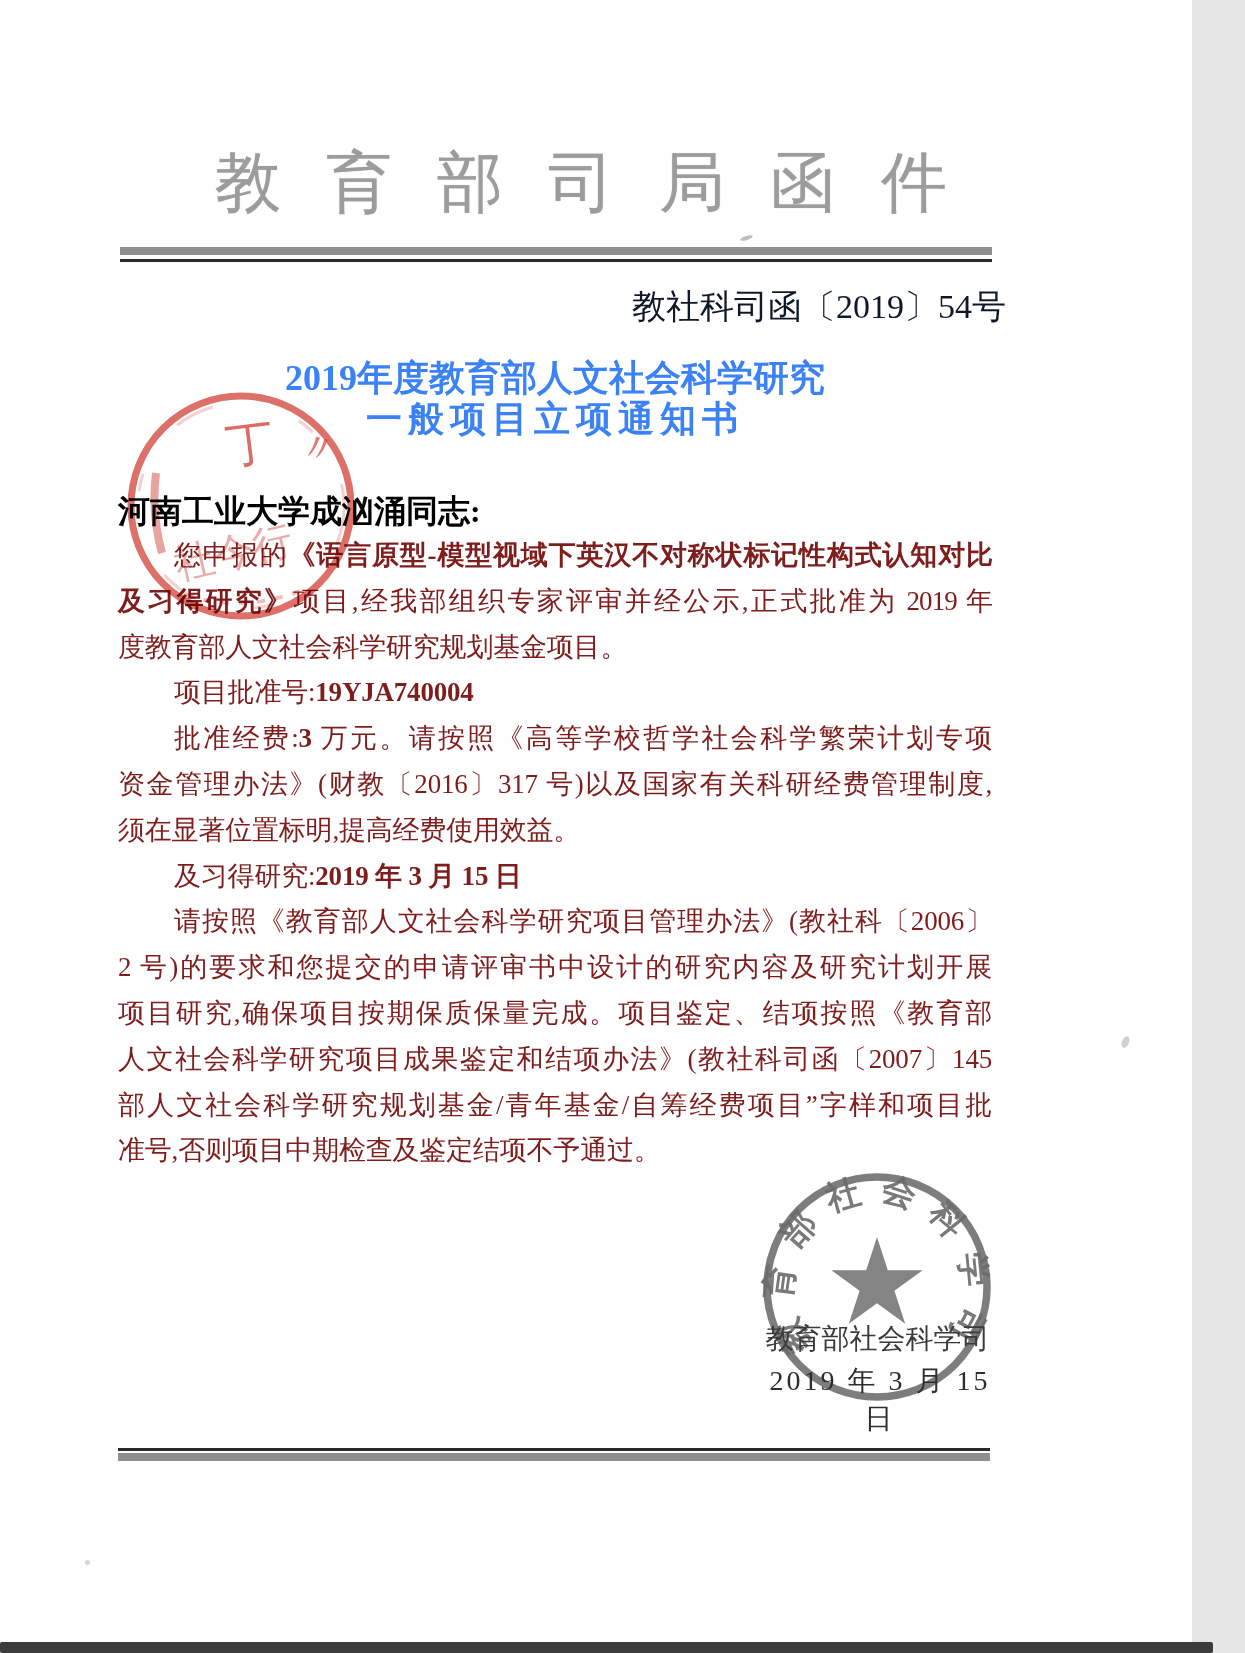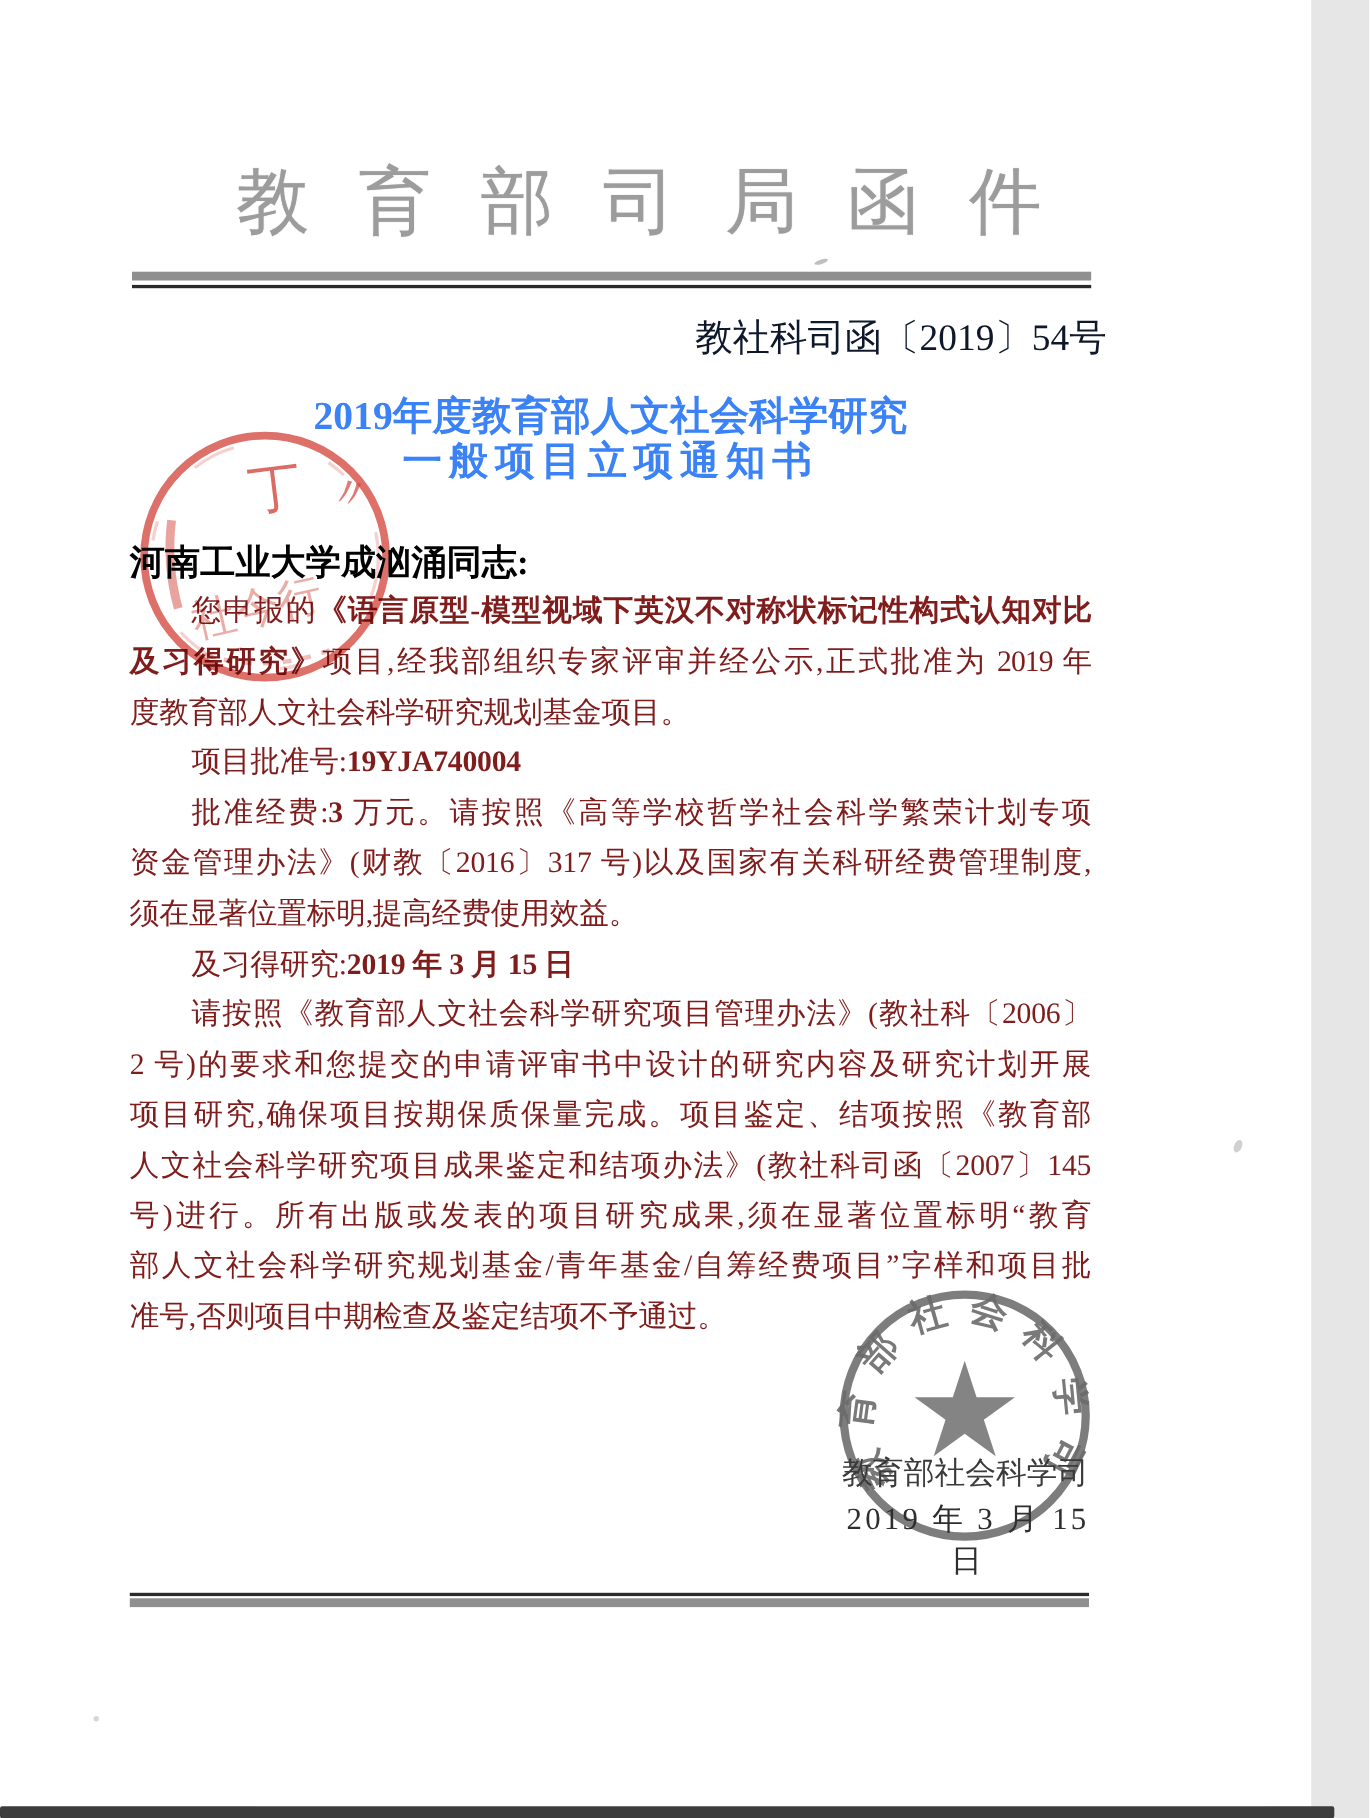--- a/index.html
+++ b/index.html
@@ -74,21 +74,20 @@
   <div class="bline end"><span>度教育部人文社会科学研究规划基金项目。</span></div>
   <div class="bline ind end"><span>项目批准号:</span><span class="b">19YJA740004</span></div>
   <div class="bline ind"><span>批准经费:</span><span class="b">3</span><span> 万元。请按照《高等学校哲学社会科学繁荣计划专项</span></div>
   <div class="bline"><span>资金管理办法》(财教〔2016〕317 号)以及国家有关科研经费管理制度,</span></div>
   <div class="bline end"><span>须在显著位置标明,提高经费使用效益。</span></div>
   <div class="bline ind end"><span>及习得研究:</span><span class="b">2019 年 3 月 15 日</span></div>
   <div class="bline ind"><span>请按照《教育部人文社会科学研究项目管理办法》(教社科〔2006〕</span></div>
   <div class="bline"><span>2 号)的要求和您提交的申请评审书中设计的研究内容及研究计划开展</span></div>
   <div class="bline"><span>项目研究,确保项目按期保质保量完成。项目鉴定、结项按照《教育部</span></div>
   <div class="bline"><span>人文社会科学研究项目成果鉴定和结项办法》(教社科司函〔2007〕145</span></div>
-  <div class="bline"><span>号)进行。所有出版或发表的项目研究成果,须在显著位置标明“教育</span></div>
   <div class="bline"><span>部人文社会科学研究规划基金/青年基金/自筹经费项目”字样和项目批</span></div>
   <div class="bline end"><span>准号,否则项目中期检查及鉴定结项不予通过。</span></div>
 </div>
 
 <svg class="abs seal-svg" viewBox="0 0 250 250">
   <defs>
     <path id="sealArc" d="M 64.2 185.8 A 86 86 0 1 1 185.8 185.8" fill="none"></path>
   </defs>
   <circle cx="125" cy="125" r="110" fill="none" stroke="#5f5f5f" stroke-width="7.5" opacity="0.88"></circle>
   <polygon points="125,75 135.8,108.2 170.7,108.2 142.4,128.7 153.2,161.8 125,141.3 96.8,161.8 107.6,128.7 79.4,108.2 114.2,108.2" fill="#6a6a6a" opacity="0.9"></polygon>

